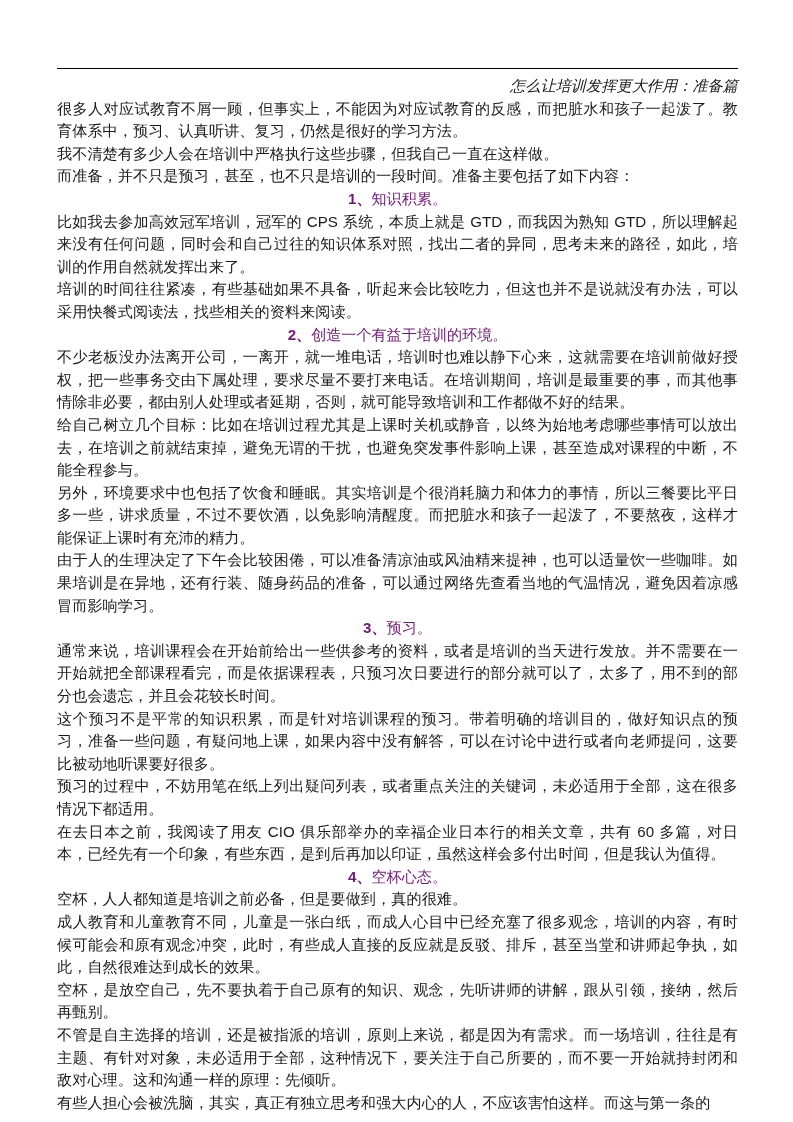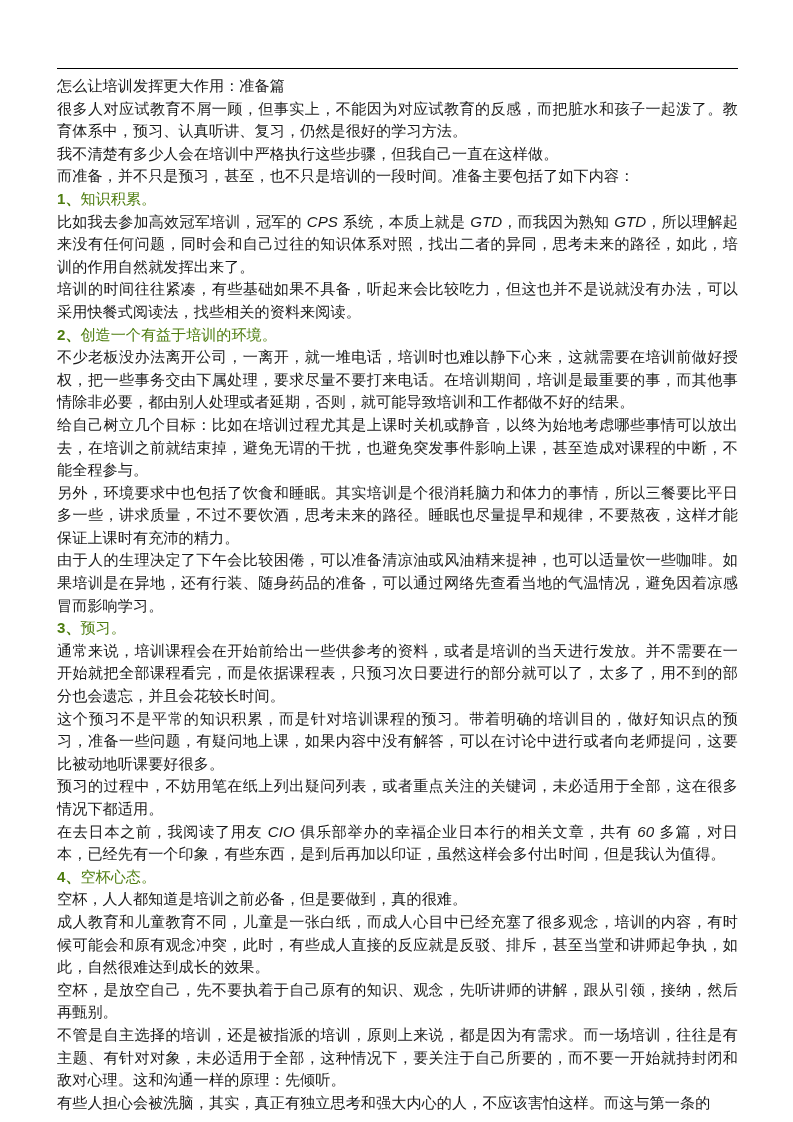--- a/index.html
+++ b/index.html
@@ -41,36 +41,36 @@
     font-size: 15.1px;
     line-height: 22.6px;
     color: #1a1a1a;
     text-align: justify;
     text-justify: inter-ideograph;
     letter-spacing: 0.1px;
     white-space: normal;
     font-family: "DejaVu Serif", "Liberation Serif", serif;
   }
   p.line.first {
-    text-align: left;
+    text-align: right;
+    font-style: italic;
   }
   p.heading {
     margin: 0;
     padding: 0;
     font-size: 15.1px;
     line-height: 22.6px;
-    color: #4d7c0f;
-    text-align: left;
+    color: #701a75;
+    text-align: center;
     font-family: "DejaVu Serif", "Liberation Serif", serif;
   }
   
   .lat {
     font-family: "Liberation Sans", "DejaVu Sans", sans-serif;
     letter-spacing: 0;
-    font-style: italic;
   }
   .num {
     font-family: "Liberation Sans", "DejaVu Sans", sans-serif;
     font-weight: bold;
   }
 </style>
 </head>
 <body>
 
 <div class="page">
@@ -80,21 +80,21 @@
         <p class="line first">怎么让培训发挥更大作用：准备篇</p>
         <p class="line">很多人对应试教育不屑一顾，但事实上，不能因为对应试教育的反感，而把脏水和孩子一起泼了。教育体系中，预习、认真听讲、复习，仍然是很好的学习方法。</p>
         <p class="line">我不清楚有多少人会在培训中严格执行这些步骤，但我自己一直在这样做。</p>
         <p class="line">而准备，并不只是预习，甚至，也不只是培训的一段时间。准备主要包括了如下内容：</p>
         <p class="heading"><span class="num">1、</span><span>知识积累。</span></p>
         <p class="line">比如我去参加高效冠军培训，冠军的 <span class="lat">CPS</span> 系统，本质上就是 <span class="lat">GTD</span>，而我因为熟知 <span class="lat">GTD</span>，所以理解起来没有任何问题，同时会和自己过往的知识体系对照，找出二者的异同，思考未来的路径，如此，培训的作用自然就发挥出来了。</p>
         <p class="line">培训的时间往往紧凑，有些基础如果不具备，听起来会比较吃力，但这也并不是说就没有办法，可以采用快餐式阅读法，找些相关的资料来阅读。</p>
         <p class="heading"><span class="num">2、</span><span>创造一个有益于培训的环境。</span></p>
         <p class="line">不少老板没办法离开公司，一离开，就一堆电话，培训时也难以静下心来，这就需要在培训前做好授权，把一些事务交由下属处理，要求尽量不要打来电话。在培训期间，培训是最重要的事，而其他事情除非必要，都由别人处理或者延期，否则，就可能导致培训和工作都做不好的结果。</p>
         <p class="line">给自己树立几个目标：比如在培训过程尤其是上课时关机或静音，以终为始地考虑哪些事情可以放出去，在培训之前就结束掉，避免无谓的干扰，也避免突发事件影响上课，甚至造成对课程的中断，不能全程参与。</p>
-        <p class="line">另外，环境要求中也包括了饮食和睡眠。其实培训是个很消耗脑力和体力的事情，所以三餐要比平日多一些，讲求质量，不过不要饮酒，思考未来的路径。睡眠也尽量提早和规律，不要熬夜，这样才能保证上课时有充沛的精力。</p>
+        <p class="line">另外，环境要求中也包括了饮食和睡眠。其实培训是个很消耗脑力和体力的事情，所以三餐要比平日多一些，讲求质量，不过不要饮酒，以免影响清醒度。而把脏水和孩子一起泼了，不要熬夜，这样才能保证上课时有充沛的精力。</p>
         <p class="line">由于人的生理决定了下午会比较困倦，可以准备清凉油或风油精来提神，也可以适量饮一些咖啡。如果培训是在异地，还有行装、随身药品的准备，可以通过网络先查看当地的气温情况，避免因着凉感冒而影响学习。</p>
         <p class="heading"><span class="num">3、</span><span>预习。</span></p>
         <p class="line">通常来说，培训课程会在开始前给出一些供参考的资料，或者是培训的当天进行发放。并不需要在一开始就把全部课程看完，而是依据课程表，只预习次日要进行的部分就可以了，太多了，用不到的部分也会遗忘，并且会花较长时间。</p>
         <p class="line">这个预习不是平常的知识积累，而是针对培训课程的预习。带着明确的培训目的，做好知识点的预习，准备一些问题，有疑问地上课，如果内容中没有解答，可以在讨论中进行或者向老师提问，这要比被动地听课要好很多。</p>
         <p class="line">预习的过程中，不妨用笔在纸上列出疑问列表，或者重点关注的关键词，未必适用于全部，这在很多情况下都适用。</p>
         <p class="line">在去日本之前，我阅读了用友 <span class="lat">CIO</span> 俱乐部举办的幸福企业日本行的相关文章，共有 <span class="lat">60</span> 多篇，对日本，已经先有一个印象，有些东西，是到后再加以印证，虽然这样会多付出时间，但是我认为值得。</p>
         <p class="heading"><span class="num">4、</span><span>空杯心态。</span></p>
         <p class="line">空杯，人人都知道是培训之前必备，但是要做到，真的很难。</p>
         <p class="line">成人教育和儿童教育不同，儿童是一张白纸，而成人心目中已经充塞了很多观念，培训的内容，有时候可能会和原有观念冲突，此时，有些成人直接的反应就是反驳、排斥，甚至当堂和讲师起争执，如此，自然很难达到成长的效果。</p>
         <p class="line">空杯，是放空自己，先不要执着于自己原有的知识、观念，先听讲师的讲解，跟从引领，接纳，然后再甄别。</p>

